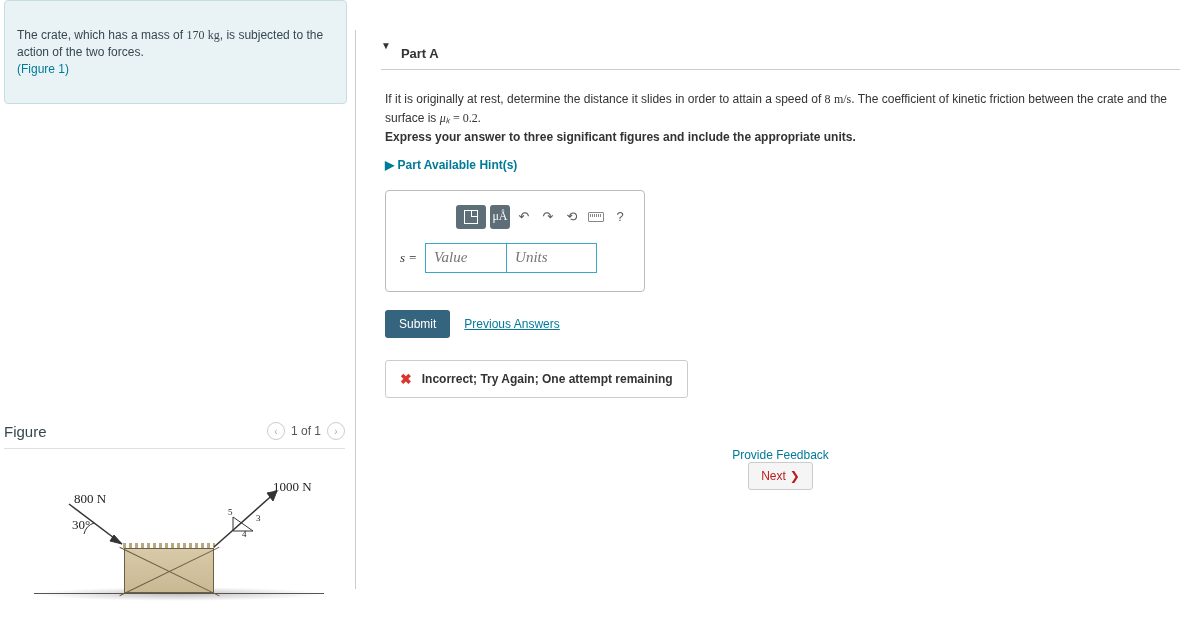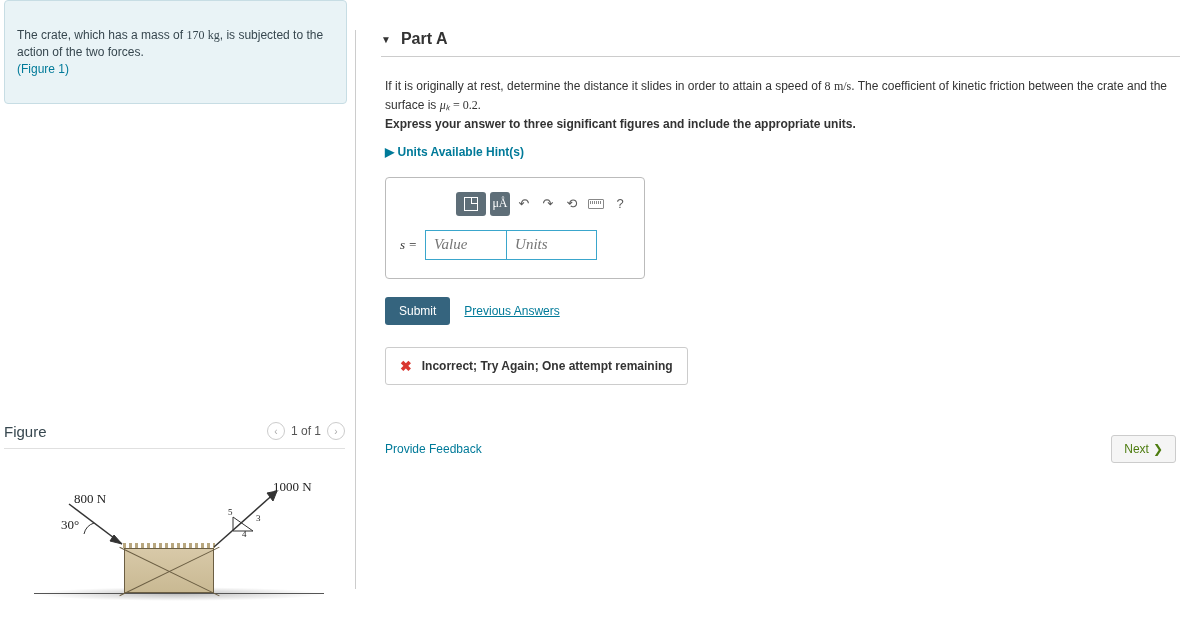--- a/index.html
+++ b/index.html
@@ -137,21 +137,22 @@
     border-bottom: 1px solid #ccc;
     padding-bottom: 8px;
     margin-bottom: 18px;
   }
   .caret {
     font-size: 10px;
     cursor: pointer;
   }
   .part-title {
     font-weight: bold;
-    font-size: 16px;
+    font-size: 13px;
+    margin-top: 16px;
   }
   .question {
     line-height: 1.6;
     margin-bottom: 10px;
     padding-left: 4px;
     margin-top: 20px;
   }
   .serif { font-family: "Times New Roman", serif; }
   .emph { font-weight: bold; }
   .hints {
@@ -270,34 +271,35 @@
     color: #d9362f;
     font-size: 14px;
     font-weight: bold;
   }
   .bottom-row {
     display: flex;
     justify-content: space-between;
     align-items: center;
     margin-top: 50px;
     padding: 0 4px;
+    flex-direction: column;
   }
   .provide-fb {
     color: #007a99;
     font-size: 12px;
     cursor: pointer;
   }
   .next-btn {
     border: 1px solid #ccc;
     background: #f5f5f5;
     padding: 6px 12px;
     border-radius: 3px;
     font-size: 12px;
     cursor: pointer;
-    color: #4d7c0f;
+    color: #b91c1c;
     display: flex;
     align-items: center;
     gap: 4px;
   }
   .kb-icon {
     width: 16px; height: 10px;
     border: 1px solid #888;
     border-radius: 1px;
     position: relative;
   }
@@ -337,21 +339,21 @@
         <div class="crate">
             <div class="stripes"></div>
           </div>
 
         <svg class="arrow" style="left:30px; top:20px;" width="70" height="60">
           <line x1="5" y1="5" x2="58" y2="45" stroke="#333" stroke-width="1.5"></line>
           <polygon points="58,45 50,36 46,42"></polygon>
           <path d="M 20 35 A 15 15 0 0 1 30 24" fill="none" stroke="#333" stroke-width="1"></path>
         </svg>
         <div class="lbl" style="left:40px; top:12px;">800 N</div>
-        <div class="lbl" style="left:27px; top:38px;">30°</div>
+        <div class="lbl" style="left:38px; top:38px;">30°</div>
 
         <svg class="arrow" style="left:175px; top:0px;" width="90" height="80">
           <line x1="5" y1="68" x2="68" y2="12" stroke="#333" stroke-width="1.5"></line>
           <polygon points="68,12 58,14 64,22"></polygon>
           <polygon points="24,52 44,52 24,38" fill="none" stroke="#333" stroke-width="1"></polygon>
         </svg>
         <div class="lbl" style="left:239px; top:0px;">1000 N</div>
         <div class="lbl" style="left:194px; top:28px; font-size:9px;">5</div>
         <div class="lbl" style="left:222px; top:34px; font-size:9px;">3</div>
         <div class="lbl" style="left:208px; top:50px; font-size:9px;">4</div>
@@ -367,21 +369,21 @@
       <span class="part-title">Part A</span>
     </div>
 
     <div class="question">
       <span>If it is originally at rest, determine the distance it slides in order to attain a speed of </span><span class="serif">8</span>&nbsp;<span class="serif">m/s</span><span>. The coefficient of kinetic friction between the crate and the surface is </span><span class="serif" style="font-style:italic">μₖ</span><span class="serif"> = 0.2.</span>
       <br>
       <span class="emph">Express your answer to three significant figures and include the appropriate units.</span>
     </div>
 
     <div class="hints">
-      ▶ <span>Units Available Hint(s)</span>
+      ▶ <span>Part Available Hint(s)</span>
     </div>
 
     <div class="answer-box">
       <div class="toolbar">
         <div class="tool pill">
             <div class="template-icon"></div>
           </div>
         <div class="tool dark">μÅ</div>
         <div class="tool">↶</div>
         <div class="tool">↷</div>

